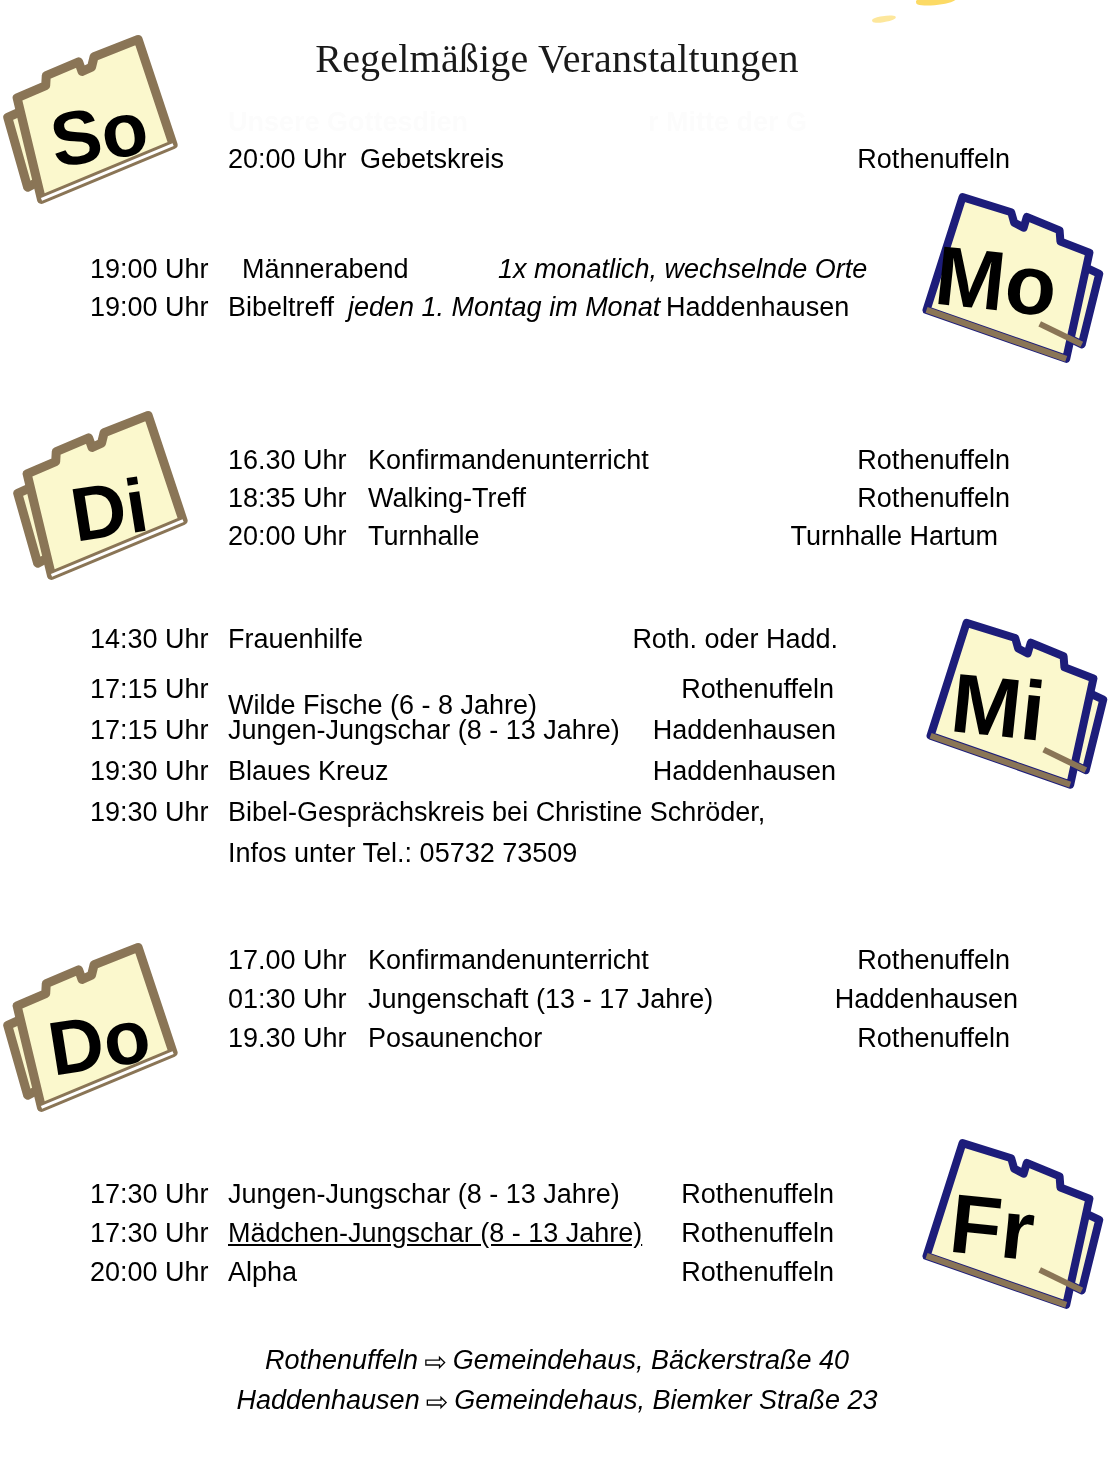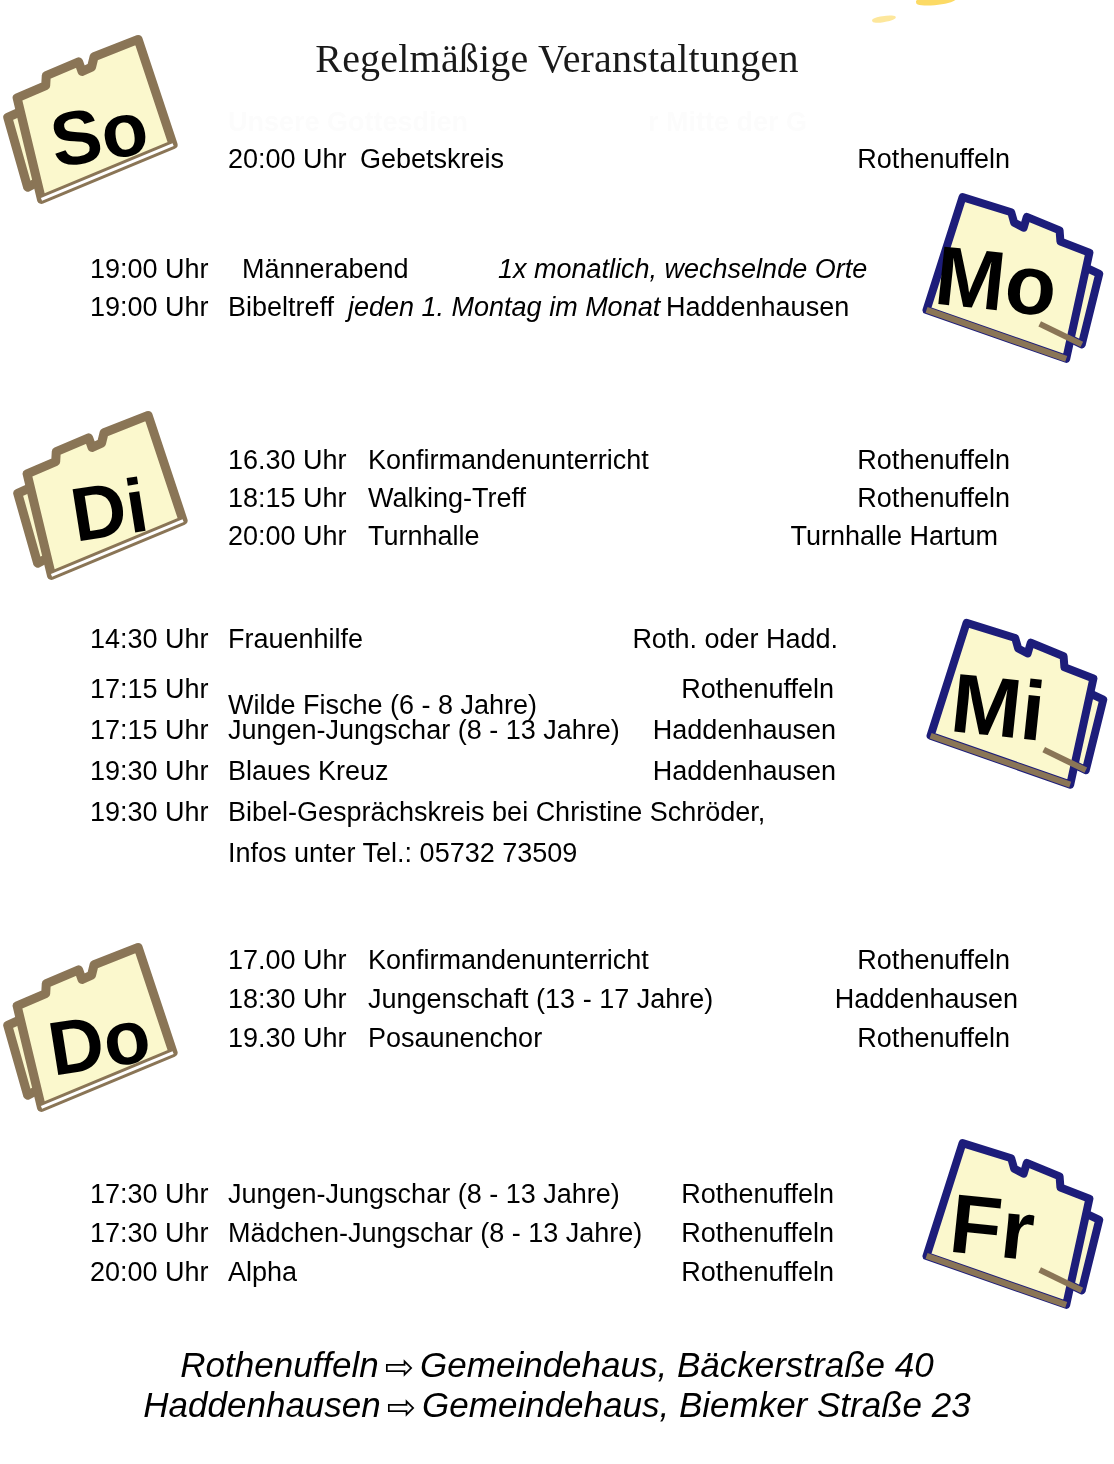--- a/index.html
+++ b/index.html
@@ -102,21 +102,21 @@
     height: 165px;
   }
   .folder svg { width: 100%; height: 100%; display: block; overflow: visible; }
 
   
   .footer-line {
     position: absolute;
     left: 0;
     width: 1114px;
     text-align: center;
-    font-size: 35px;
+    font-size: 27px;
     font-style: italic;
     font-weight: 500;
     white-space: nowrap;
   }
   .footer-arrow {
     display: inline-block;
     vertical-align: -2px;
     margin: 0 6px;
     font-style: normal;
   }
@@ -185,21 +185,21 @@
     <text x="98" y="118" font-family="'Liberation Sans',sans-serif" font-size="76" font-weight="bold" text-anchor="middle" fill="#000" transform="rotate(-9 98 110)">Di</text>
   </svg>
 </div>
 
 <div class="row block-indent" style="top:443px;">
   <span class="time">16.30 Uhr</span>
   <span class="title" style="left:140px;">Konfirmandenunterricht</span>
   <span class="place" style="left:420px; width:362px;">Rothenuffeln</span>
 </div>
 <div class="row block-indent" style="top:481px;">
-  <span class="time">18:15 Uhr</span>
+  <span class="time">18:35 Uhr</span>
   <span class="title" style="left:140px;">Walking-Treff</span>
   <span class="place" style="left:420px; width:362px;">Rothenuffeln</span>
 </div>
 <div class="row block-indent" style="top:519px;">
   <span class="time">20:00 Uhr</span>
   <span class="title" style="left:140px;">Turnhalle</span>
   <span class="place" style="left:408px; width:362px;">Turnhalle Hartum</span>
 </div>
 
 <div class="folder" style="left:876px; top:618px; width:232px; height:176px;">
@@ -252,21 +252,21 @@
     <text x="98" y="118" font-family="'Liberation Sans',sans-serif" font-size="76" font-weight="bold" text-anchor="middle" fill="#000" transform="rotate(-9 98 110)">Do</text>
   </svg>
 </div>
 
 <div class="row block-indent" style="top:943px;">
   <span class="time">17.00 Uhr</span>
   <span class="title" style="left:140px;">Konfirmandenunterricht</span>
   <span class="place" style="left:420px; width:362px;">Rothenuffeln</span>
 </div>
 <div class="row block-indent" style="top:982px;">
-  <span class="time">18:30 Uhr</span>
+  <span class="time">01:30 Uhr</span>
   <span class="title" style="left:140px;">Jungenschaft (13 - 17 Jahre)</span>
   <span class="place" style="left:420px; width:370px;">Haddenhausen</span>
 </div>
 <div class="row block-indent" style="top:1021px;">
   <span class="time">19.30 Uhr</span>
   <span class="title" style="left:140px;">Posaunenchor</span>
   <span class="place" style="left:420px; width:362px;">Rothenuffeln</span>
 </div>
 
 <div class="folder" style="left:866px; top:1138px; width:240px; height:176px;">
@@ -281,21 +281,21 @@
   </svg>
 </div>
 
 <div class="row block-flush" style="top:1177px;">
   <span class="time">17:30 Uhr</span>
   <span class="title" style="left:138px;">Jungen-Jungschar (8 - 13 Jahre)</span>
   <span class="place" style="left:380px; width:364px;">Rothenuffeln</span>
 </div>
 <div class="row block-flush" style="top:1216px;">
   <span class="time">17:30 Uhr</span>
-  <span class="title" style="left:138px;">Mädchen-Jungschar (8 - 13 Jahre)</span>
+  <span class="title" style="left:138px;text-decoration:underline;">Mädchen-Jungschar (8 - 13 Jahre)</span>
   <span class="place" style="left:380px; width:364px;">Rothenuffeln</span>
 </div>
 <div class="row block-flush" style="top:1255px;">
   <span class="time">20:00 Uhr</span>
   <span class="title" style="left:138px;">Alpha</span>
   <span class="place" style="left:380px; width:364px;">Rothenuffeln</span>
 </div>
 
 <div class="footer-line" style="top:1345px;">
   <span>Rothenuffeln</span><span class="footer-arrow">⇨</span><span>Gemeindehaus, Bäckerstraße 40</span>

